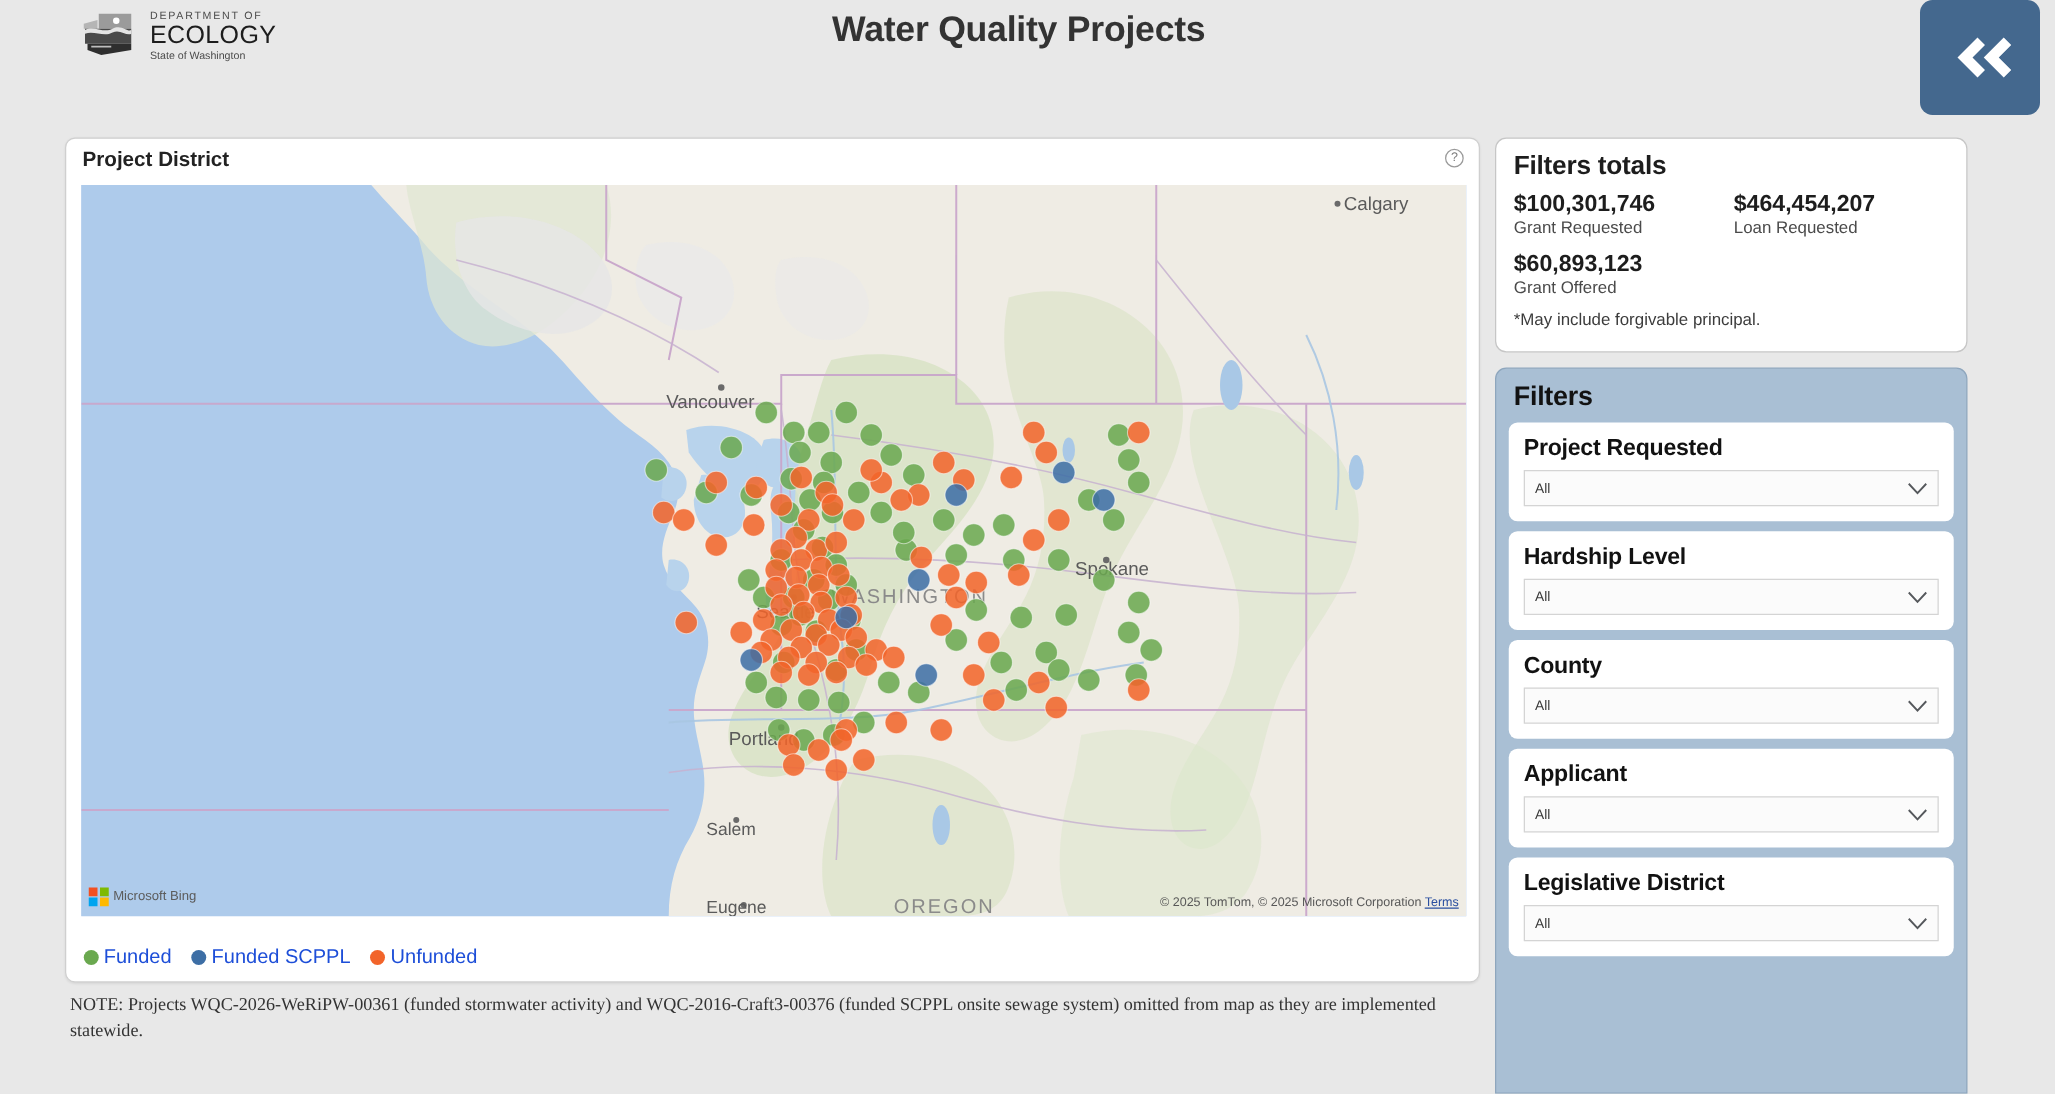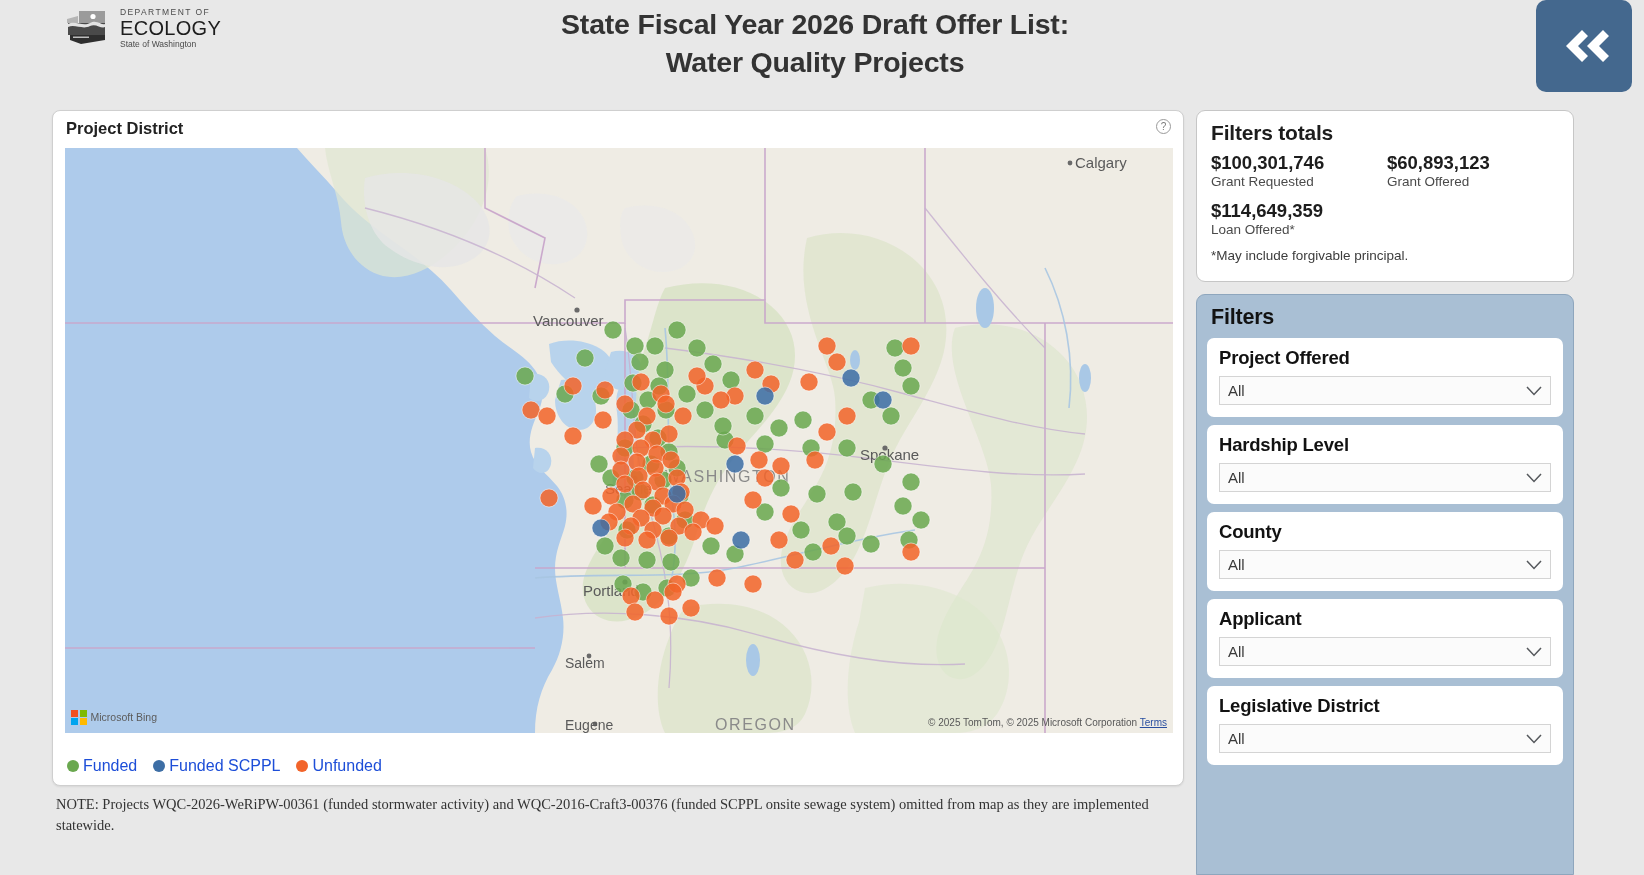--- a/index.html
+++ b/index.html
@@ -172,21 +172,21 @@
   }
   .filter-select {
     position: relative;
     height: 29px;
     background: #fbfbfb;
     border: 1px solid #d4d4d4;
     display: flex; align-items: center;
     padding: 0 8px;
     cursor: pointer;
   }
-  .filter-value { font-size: 15px; color: #3a3a3a; }
+  .filter-value { font-size: 11px; color: #3a3a3a; }
   .filter-chevron {
     position: absolute; right: 8px; top: 50%;
     transform: translateY(-50%);
     width: 16px; height: 10px;
   }
 </style>
 </head>
 <body>
 
 <div id="app">
@@ -204,21 +204,20 @@
         <path d="M8 26.5 L24 26.5 L24 28 L8 28 Z" fill="#bdbdbd"></path>
       </svg>
       <div id="logo-words">
         <span class="logo-dept">DEPARTMENT OF</span>
         <span class="logo-eco">ECOLOGY</span>
         <span class="logo-state">State of Washington</span>
       </div>
     </div>
 
     <div id="page-title">
-      <div>State Fiscal Year 2026 Draft Offer List:</div>
       <div>Water Quality Projects</div>
     </div>
 
     <div id="collapse-button">
       <svg width="58" height="40" viewBox="0 0 58 40">
         <path d="M27 4 L11 20 L27 36 L33 30 L23 20 L33 10 Z" fill="#ffffff"></path>
         <path d="M48 4 L32 20 L48 36 L54 30 L44 20 L54 10 Z" fill="#ffffff"></path>
       </svg>
     </div>
   </div>
@@ -553,36 +552,36 @@
   <div id="map-note">NOTE: Projects WQC-2026-WeRiPW-00361 (funded stormwater activity) and WQC-2016-Craft3-00376 (funded SCPPL onsite sewage system) omitted from map as they are implemented statewide.</div>
 
   <div id="funding-card">
     <div id="funding-title">Filters totals</div>
     <div id="funding-grid">
       <div>
         <div class="fund-amount">$100,301,746</div>
         <div class="fund-label">Grant Requested</div>
       </div>
       <div>
+        <div class="fund-amount">$464,454,207</div>
+        <div class="fund-label">Loan Requested</div>
+      </div>
+      <div>
         <div class="fund-amount">$60,893,123</div>
         <div class="fund-label">Grant Offered</div>
       </div>
-      <div>
-        <div class="fund-amount">$114,649,359</div>
-        <div class="fund-label">Loan Offered*</div>
-      </div>
     </div>
     <div id="funding-footnote">*May include forgivable principal.</div>
   </div>
 
   <div id="filters-card">
     <div id="filters-title">Filters</div>
 
     <div class="filter-block">
-      <div class="filter-label">Project Offered</div>
+      <div class="filter-label">Project Requested</div>
       <div class="filter-select">
         <span class="filter-value">All</span>
         <svg class="filter-chevron" viewBox="0 0 16 10">
             <path d="M1 1 L8 8.5 L15 1" stroke="#55585c" stroke-width="1.5" fill="none"></path>
           </svg>
       </div>
     </div>
 
     <div class="filter-block">
       <div class="filter-label">Hardship Level</div>

